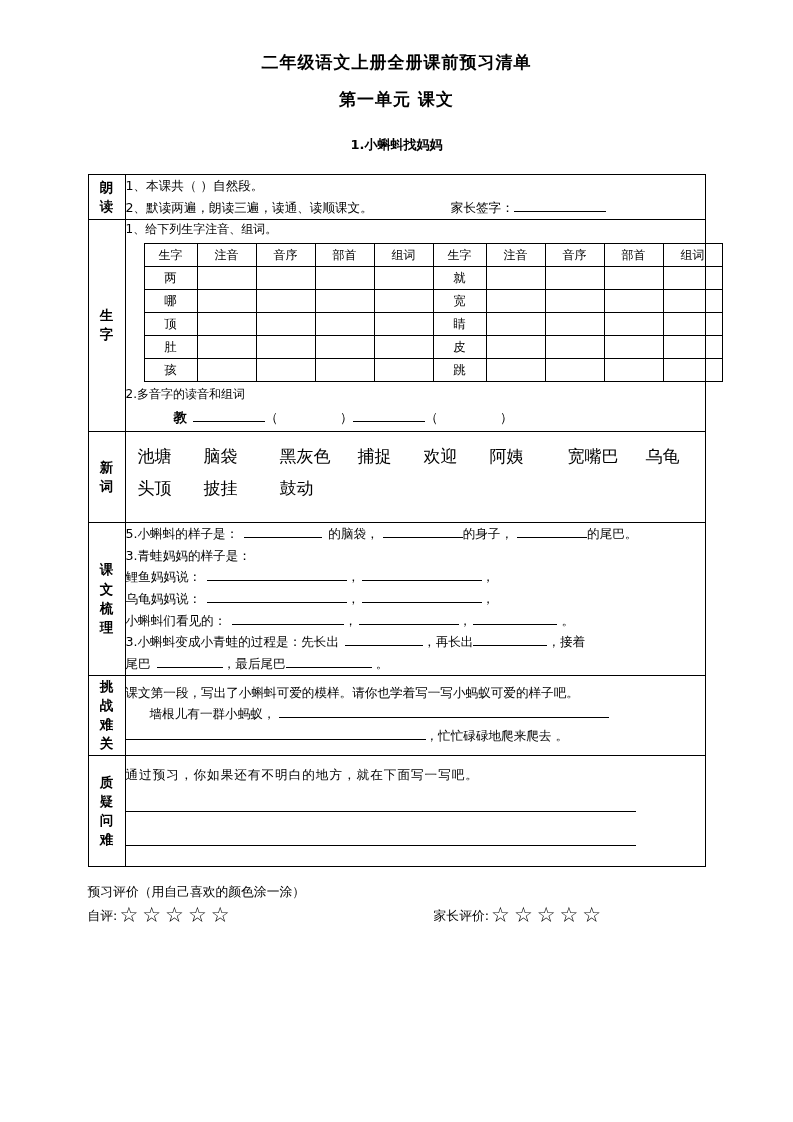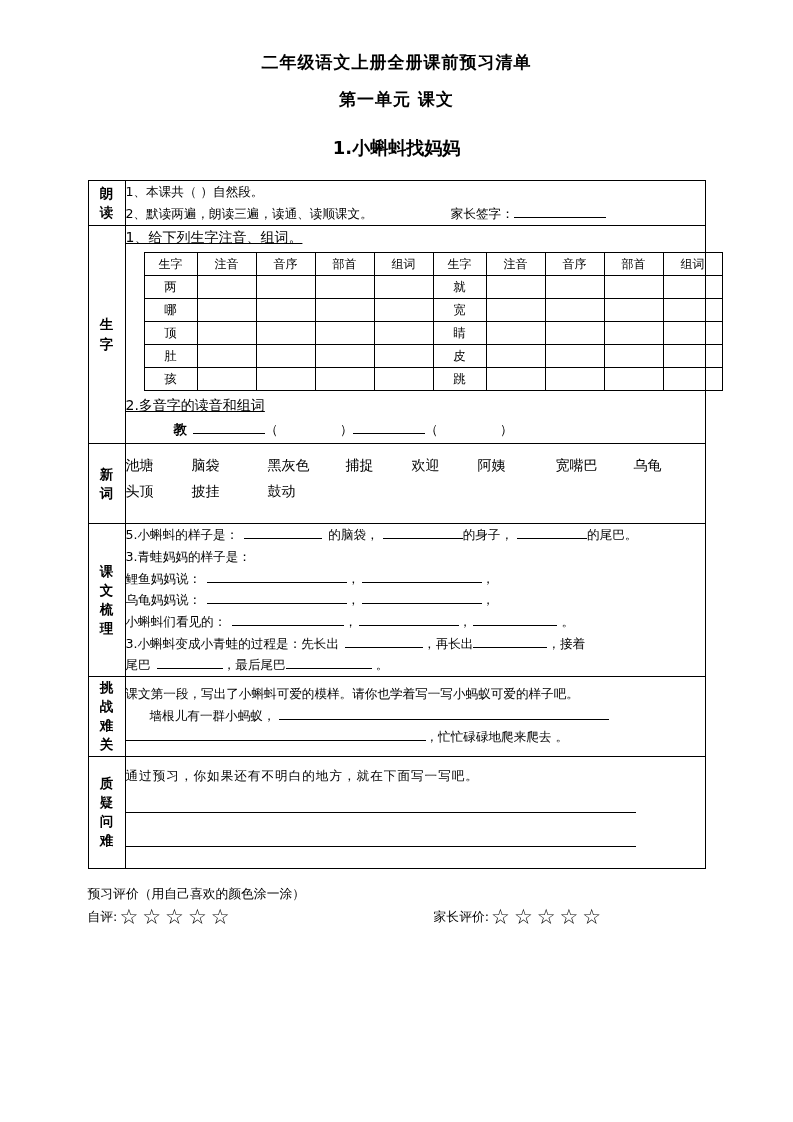--- a/index.html
+++ b/index.html
@@ -34,21 +34,21 @@
   .title-sub {
     text-align: center;
     font-size: 17px;
     font-weight: bold;
     letter-spacing: 1px;
     margin-top: 17px;
     line-height: 1.2;
   }
   .title-lesson {
     text-align: center;
-    font-size: 18px;
+    font-size: 13px;
     font-weight: bold;
     margin-top: 27px;
     line-height: 1.2;
   }
 
   
   .sheet {
     width: 618px;
     margin: 22px auto 0 auto;
     border-collapse: collapse;
@@ -104,41 +104,41 @@
     height: 22px;
     text-align: center;
     font-size: 12.4px;
     padding: 0;
   }
   .hanzi-table td.hcol-char { width: 52px; }
   .hanzi-table td.hcol-oth  { width: 58px; }
   .hanzi-table tr.head td { font-size: 12px; }
 
   .sub-head {
-    font-size: 14px;
+    font-size: 12px;
     line-height: 1.6;
-    text-decoration: underline;
   }
   .polyphone {
     margin-left: 48px;
     font-size: 13px;
     line-height: 2.0;
     white-space: nowrap;
   }
   .polyphone .ch {
     font-weight: bold;
     font-size: 13.5px;
   }
   .paren-gap { display: inline-block; width: 62px; }
 
   
   .words-line {
     white-space: nowrap;
-    font-size: 14px;
+    font-size: 17px;
     line-height: 1.85;
+    margin-left: 12px;
   }
   .words-line span.w { display: inline-block; }
 
   
   .cl { display: block; white-space: nowrap; }
 
   
   .indent1 { display: inline-block; width: 24px; }
 
   

